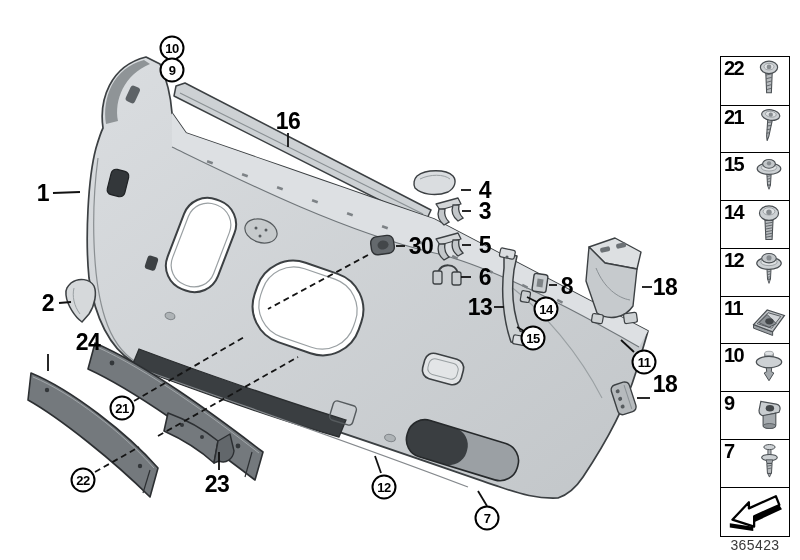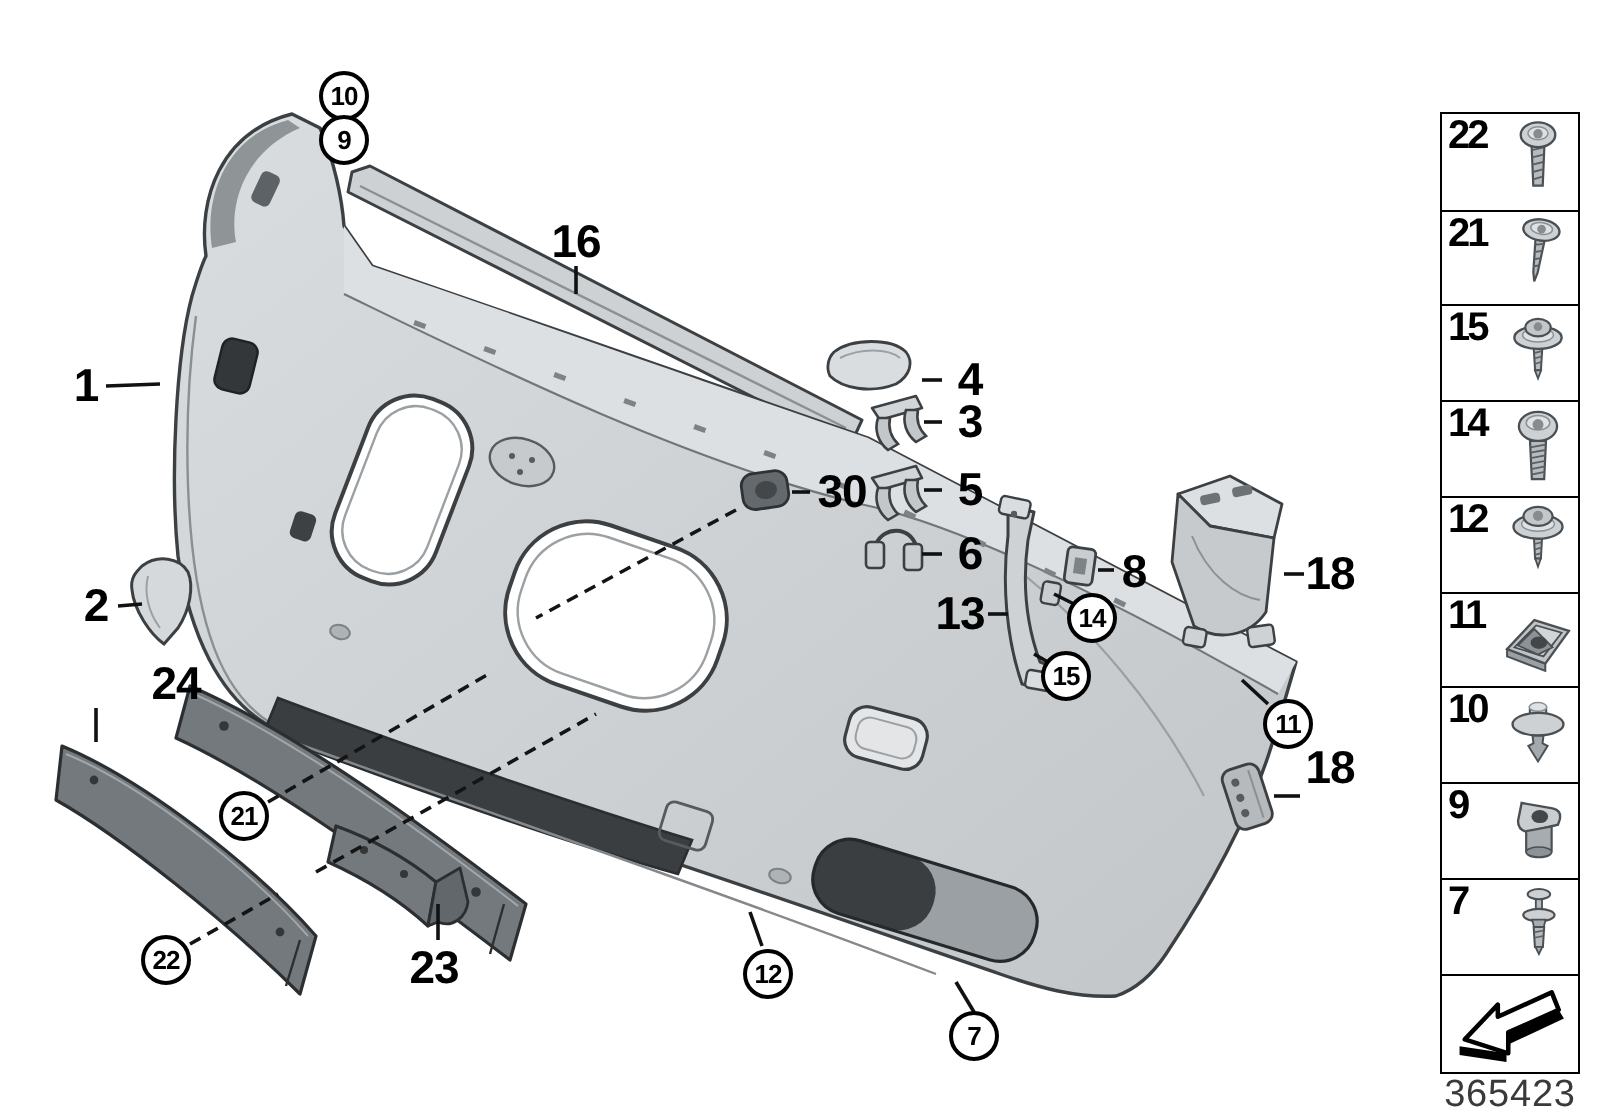--- a/index.html
+++ b/index.html
@@ -16,21 +16,21 @@
            border:1.8px solid #000;box-sizing:border-box;background:#fff;z-index:4;}
   .cell{position:relative;height:47.74px;border-top:1.8px solid #000;box-sizing:border-box;}
   .cell:first-child{border-top:none;}
   .cell .num{position:absolute;left:3px;top:0px;font-size:20px;font-weight:bold;
            letter-spacing:-1.5px;color:#000;}
   .cell .ficon{position:absolute;right:0px;top:50%;transform:translateY(-50%);
            width:40px;height:45px;}
   .cell .ficon svg{width:100%;height:100%;}
   .cell.arrow-cell .ficon{left:50%;right:auto;transform:translate(-50%,-50%);width:60px;height:40px;}
   #diagram-number{position:absolute;left:712px;top:537px;width:86px;text-align:center;
-           font-size:19px;color:#3a3a3a;letter-spacing:0.4px;z-index:4;}
+           font-size:14px;color:#3a3a3a;letter-spacing:0.4px;z-index:4;}
 </style>
 </head>
 <body>
 
 <div id="stage">
 
   <svg id="illustration" width="800" height="560" viewBox="0 0 800 560">
     <defs>
       <linearGradient id="gBody" x1="0" y1="0" x2="1" y2="1">
         <stop offset="0" stop-color="#dadde0"></stop>

